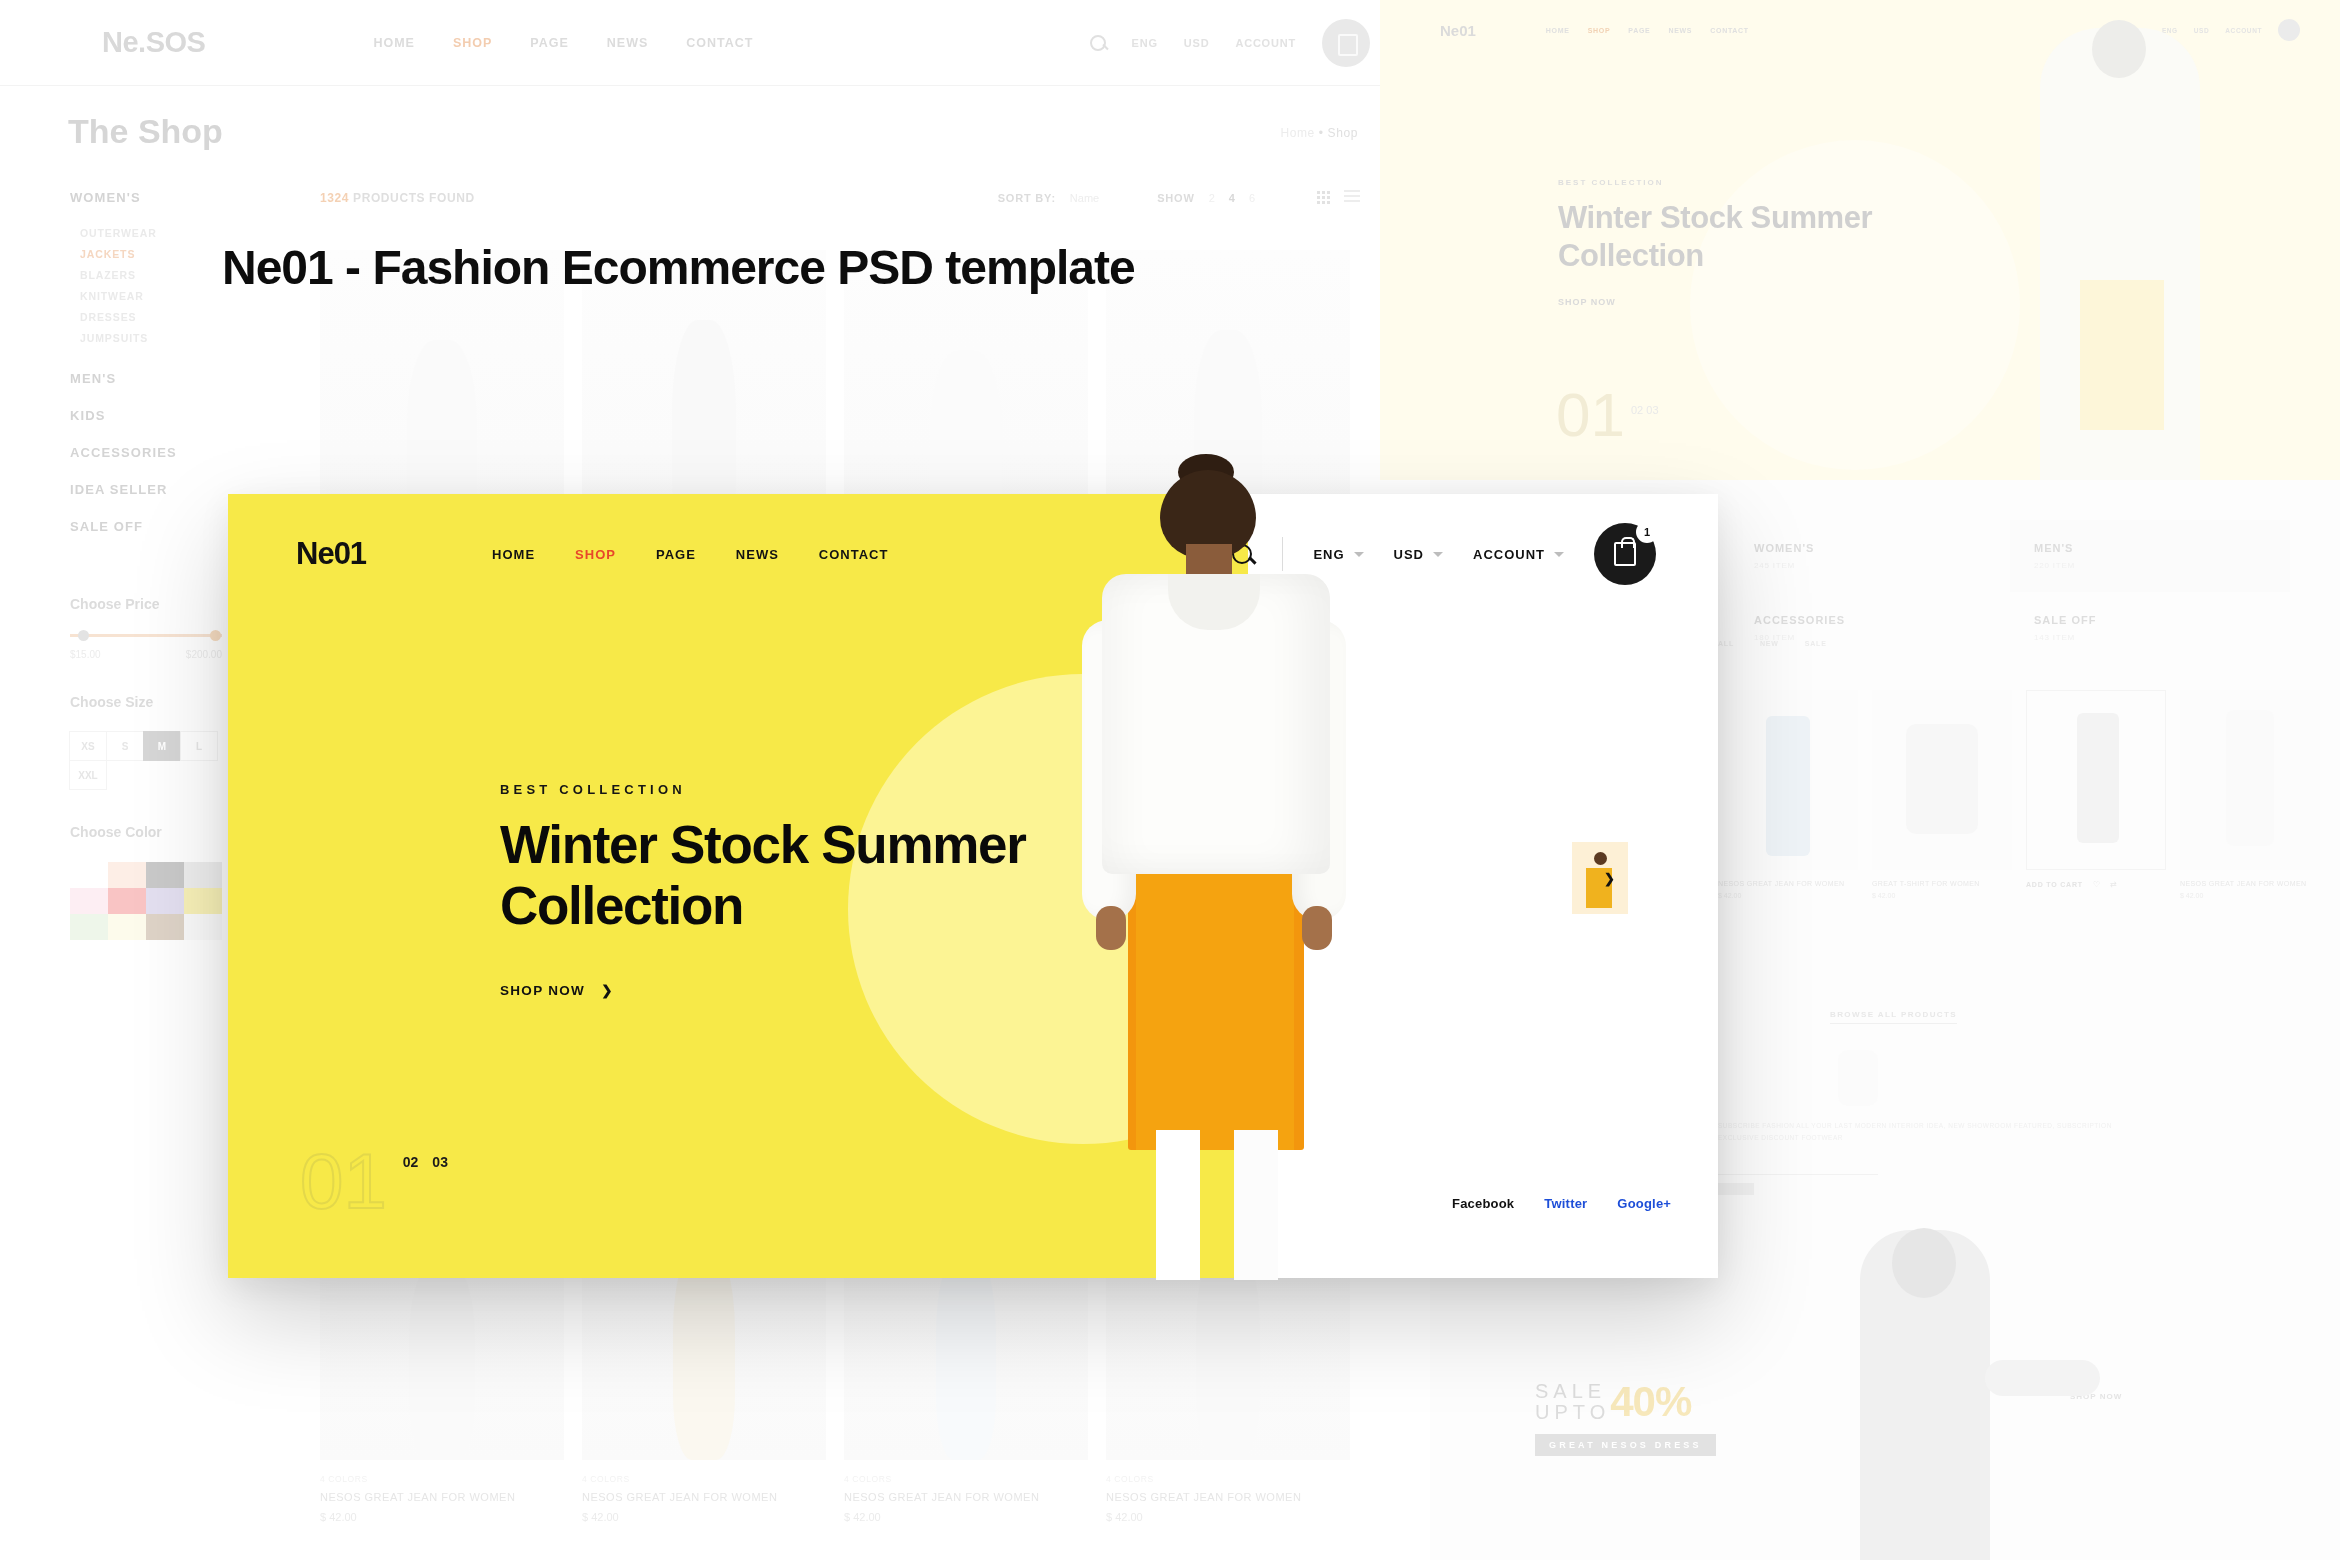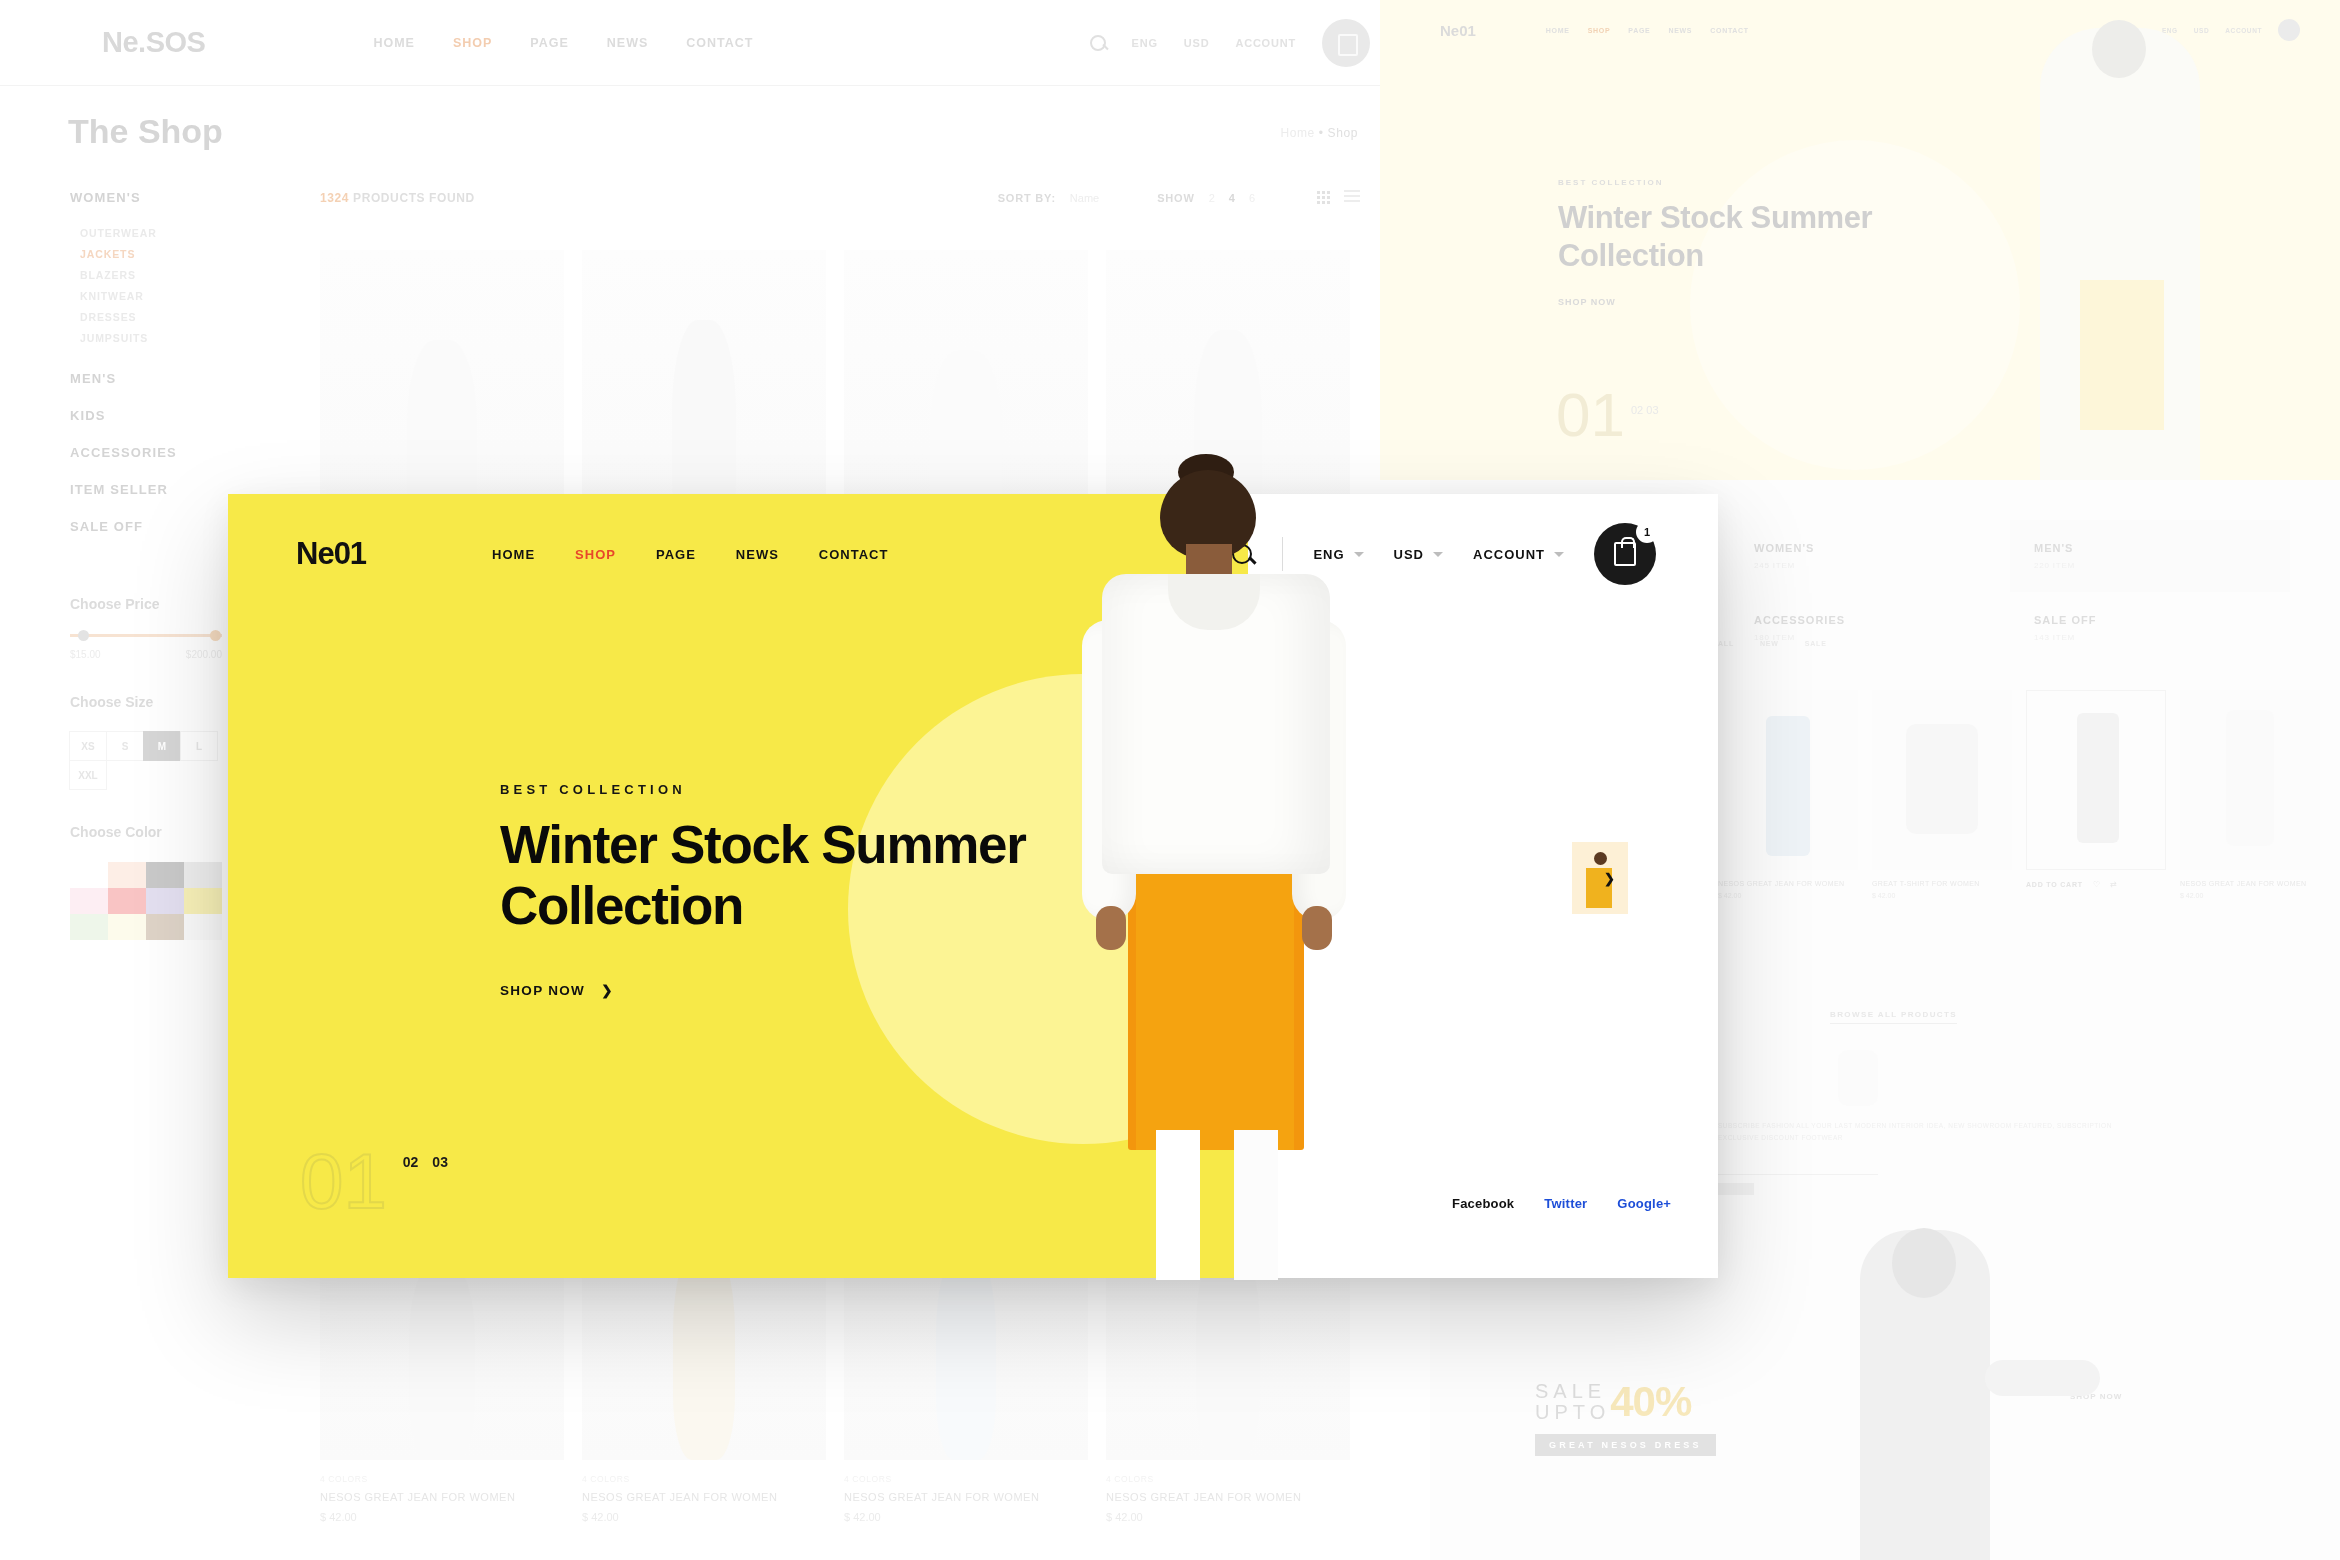--- a/index.html
+++ b/index.html
@@ -245,21 +245,21 @@
       <div class="bg-cat-sub active">JACKETS</div>
       <div class="bg-cat-sub">BLAZERS</div>
       <div class="bg-cat-sub">KNITWEAR</div>
       <div class="bg-cat-sub">DRESSES</div>
       <div class="bg-cat-sub">JUMPSUITS</div>
 
       <div style="height:18px"></div>
       <div class="bg-cat-main">MEN'S</div>
       <div class="bg-cat-main">KIDS</div>
       <div class="bg-cat-main">ACCESSORIES</div>
-      <div class="bg-cat-main">ITEM SELLER</div>
+      <div class="bg-cat-main">IDEA SELLER</div>
       <div class="bg-cat-main">SALE OFF</div>
 
       <div style="height:40px"></div>
       <div class="bg-filter-h">Choose Price</div>
       <div class="bg-slider">
         <div class="bg-knob" style="left:8px"></div>
         <div class="bg-knob" style="left:140px;background:#f7ddc2"></div>
       </div>
       <div class="bg-price-vals">
         <span>$15.00</span>
@@ -520,20 +520,21 @@
       <div class="pct">40%</div>
     </div>
     <div class="bar">GREAT NESOS DRESS</div>
   </div>
   <div class="mock-shopnow2">SHOP NOW</div>
 
   <div class="silh" style="left:1860px; top:1230px; width:130px; height:330px; background:#f0f0f0; border-radius:50px 50px 0 0;"></div>
   <div class="silh" style="left:1892px; top:1228px; width:64px; height:70px; background:#e6e6e6; border-radius:50%;"></div>
   <div class="silh" style="left:1985px; top:1360px; width:115px; height:36px; background:#f3f3f3; border-radius:18px;"></div>
 
+  <div class="overlay-title">Ne01 - Fashion Ecommerce PSD template</div>
 
   <div class="card">
     <div class="card-yellow"></div>
     <div class="card-ycircle"></div>
     <div class="card-white"></div>
 
     <div class="card-nav">
       <div class="card-logo">Ne01</div>
       <div class="card-links">
         <span>HOME</span>

